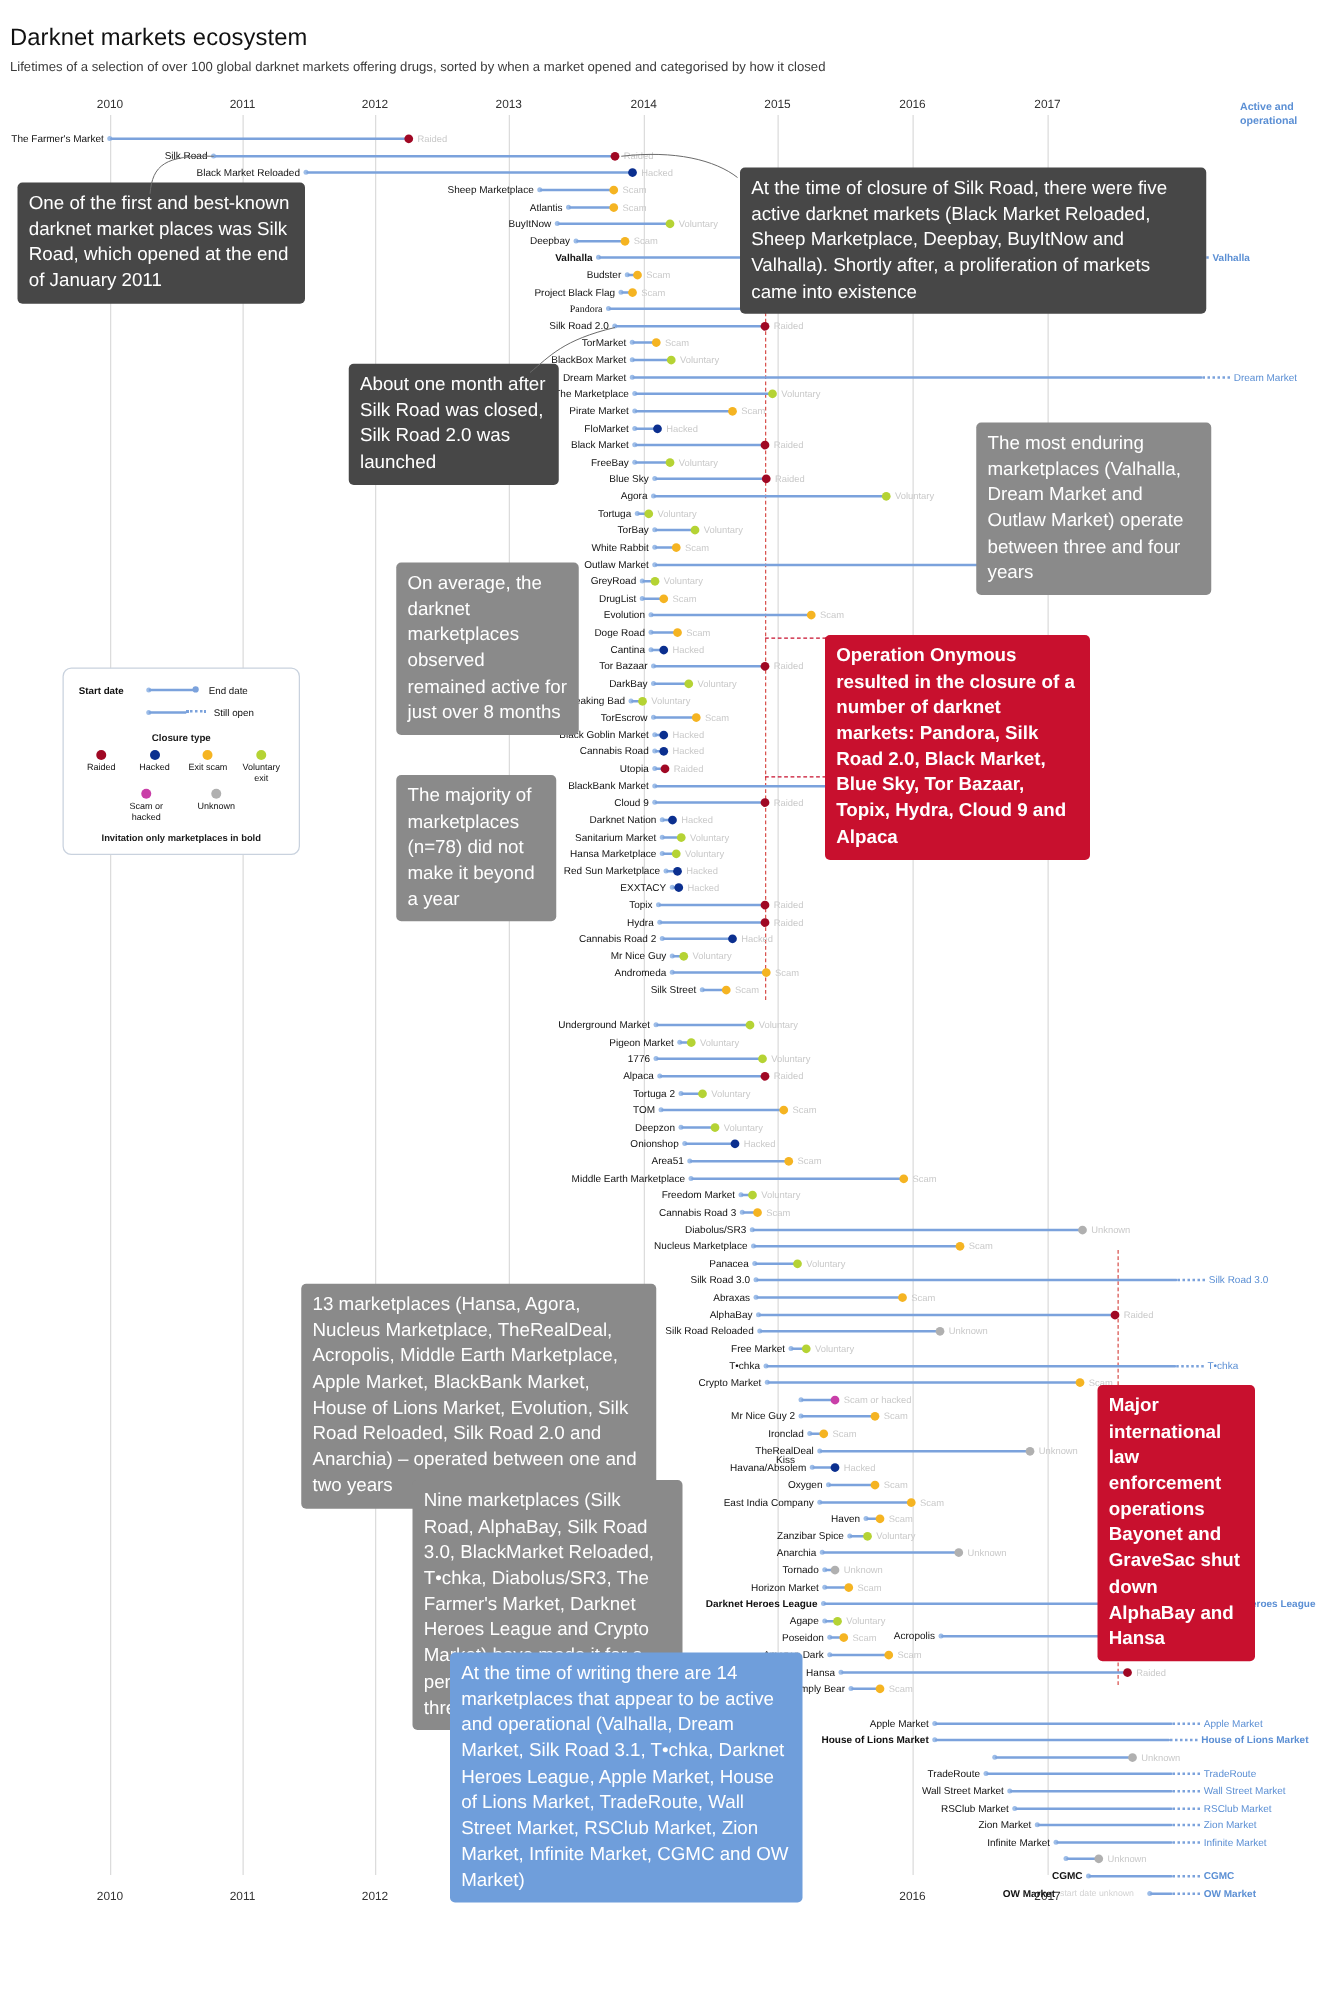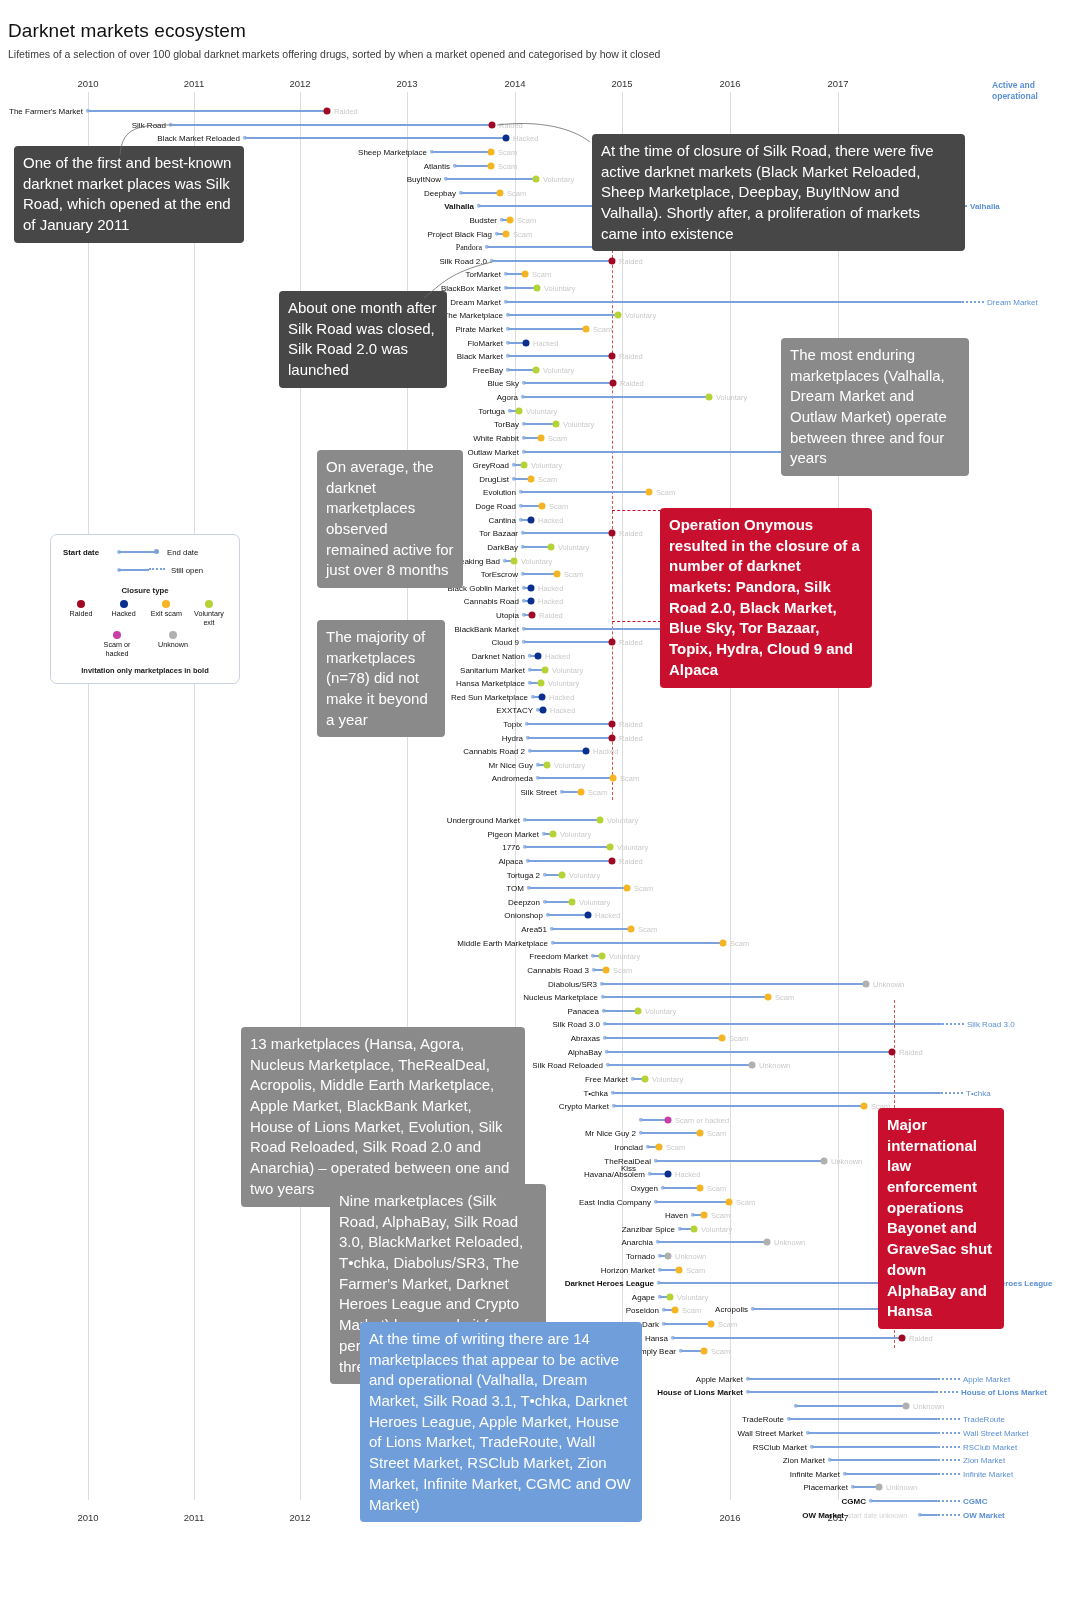--- a/index.html
+++ b/index.html
@@ -797,21 +797,20 @@
         <div class="openlab" style="left: 963px;">Zion Market</div>
       </div>
       <div class="row" style="top: 1467px;">
         <div class="rlabel" style="left: 0px; width: 840px;">Infinite Market</div>
         <div class="sdot" style="left: 845px;"></div>
         <div class="bar" style="left: 845px; width: 93px;"></div>
         <div class="dashed" style="left: 938px; width: 22px;"></div>
         <div class="openlab" style="left: 963px;">Infinite Market</div>
       </div>
       <div class="row" style="top: 1480px;">
-        <div class="rlabel" style="left: 0px; width: 848px;">Placemarket</div>
         <div class="sdot" style="left: 853px;"></div>
         <div class="bar" style="left: 853px; width: 26px;"></div>
         <div class="edot" style="left: 879px; background: rgb(176, 176, 176);"></div>
         <div class="elab" style="left: 886px;">Unknown</div>
       </div>
       <div class="row" style="top: 1494px;">
         <div class="rlabel bold" style="left: 0px; width: 866px;">CGMC</div>
         <div class="sdot" style="left: 871px;"></div>
         <div class="bar" style="left: 871px; width: 67px;"></div>
         <div class="dashed" style="left: 938px; width: 22px;"></div>

